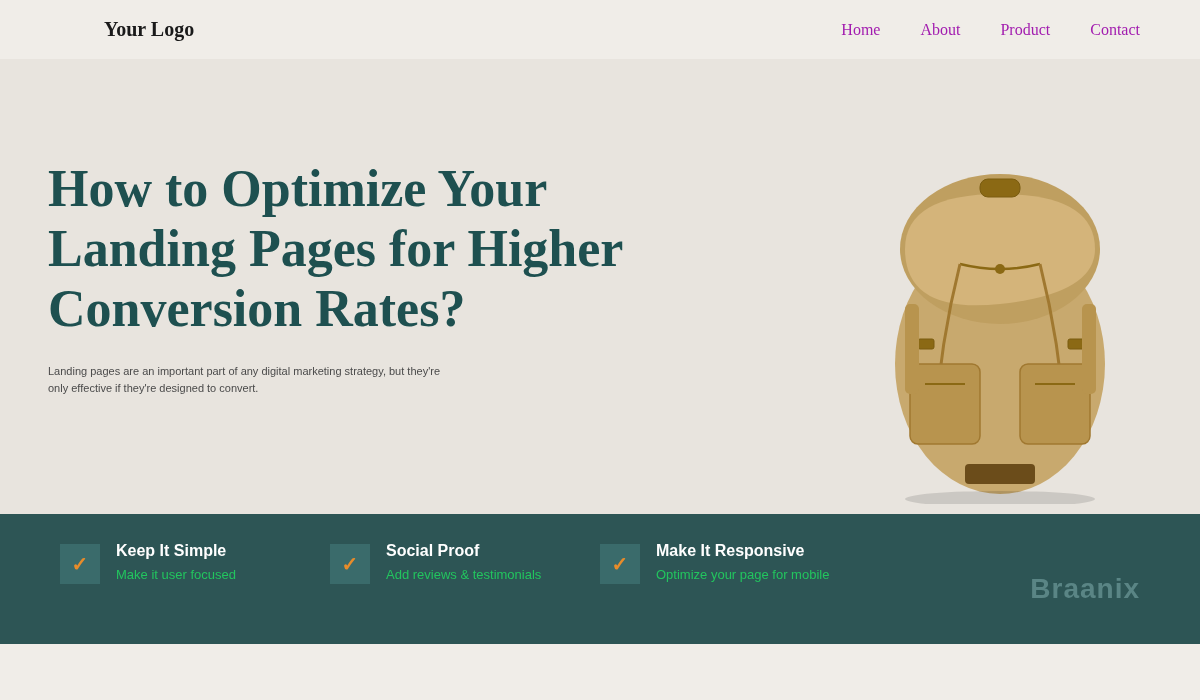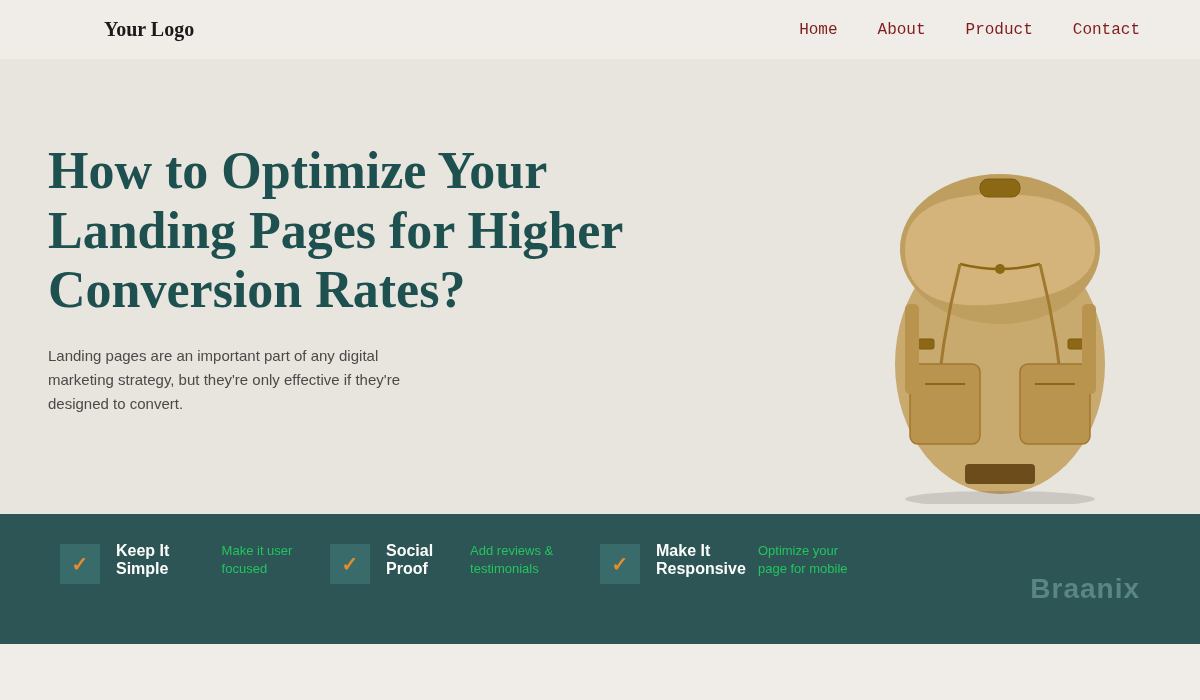--- a/index.html
+++ b/index.html
@@ -20,23 +20,23 @@
       font-size: 20px;
       color: #1a1a1a;
       margin-left: 44px;
     }
     .nav {
       display: flex;
       gap: 40px;
       align-items: center;
     }
     .nav-item {
-      font-family: Liberation Mono, monospace;
+      font-family: Liberation Serif, serif;
       font-size: 16px;
-      color: #7f1d1d;
+      color: #a21caf;
       cursor: pointer;
       text-decoration: none;
     }
 
     
     .hero {
       background: #e8e4de;
       display: flex;
       align-items: center;
       justify-content: space-between;
@@ -50,21 +50,21 @@
     .hero-title {
       font-family: Georgia, serif;
       font-size: 52px;
       font-weight: bold;
       color: #1e5050;
       line-height: 1.15;
       margin-bottom: 24px;
     }
     .hero-subtitle {
       font-family: Arial, sans-serif;
-      font-size: 15px;
+      font-size: 11px;
       color: #4a4a4a;
       line-height: 1.6;
       margin-bottom: 36px;
       max-width: 400px;
     }
     .cta-wrapper {
       position: relative;
       display: inline-block;
     }
     .cta-button {
@@ -120,21 +120,21 @@
       justify-content: center;
       margin-top: 2px;
     }
     .check-mark {
       color: #e88c2a;
       font-size: 20px;
       font-weight: bold;
     }
     .feature-text {
       display: flex;
-      flex-direction: row;
+      flex-direction: column;
       gap: 6px;
     }
     .feature-title {
       font-family: Arial, sans-serif;
       font-size: 16px;
       font-weight: bold;
       color: #ffffff;
     }
     .feature-desc {
       font-family: Arial, sans-serif;

